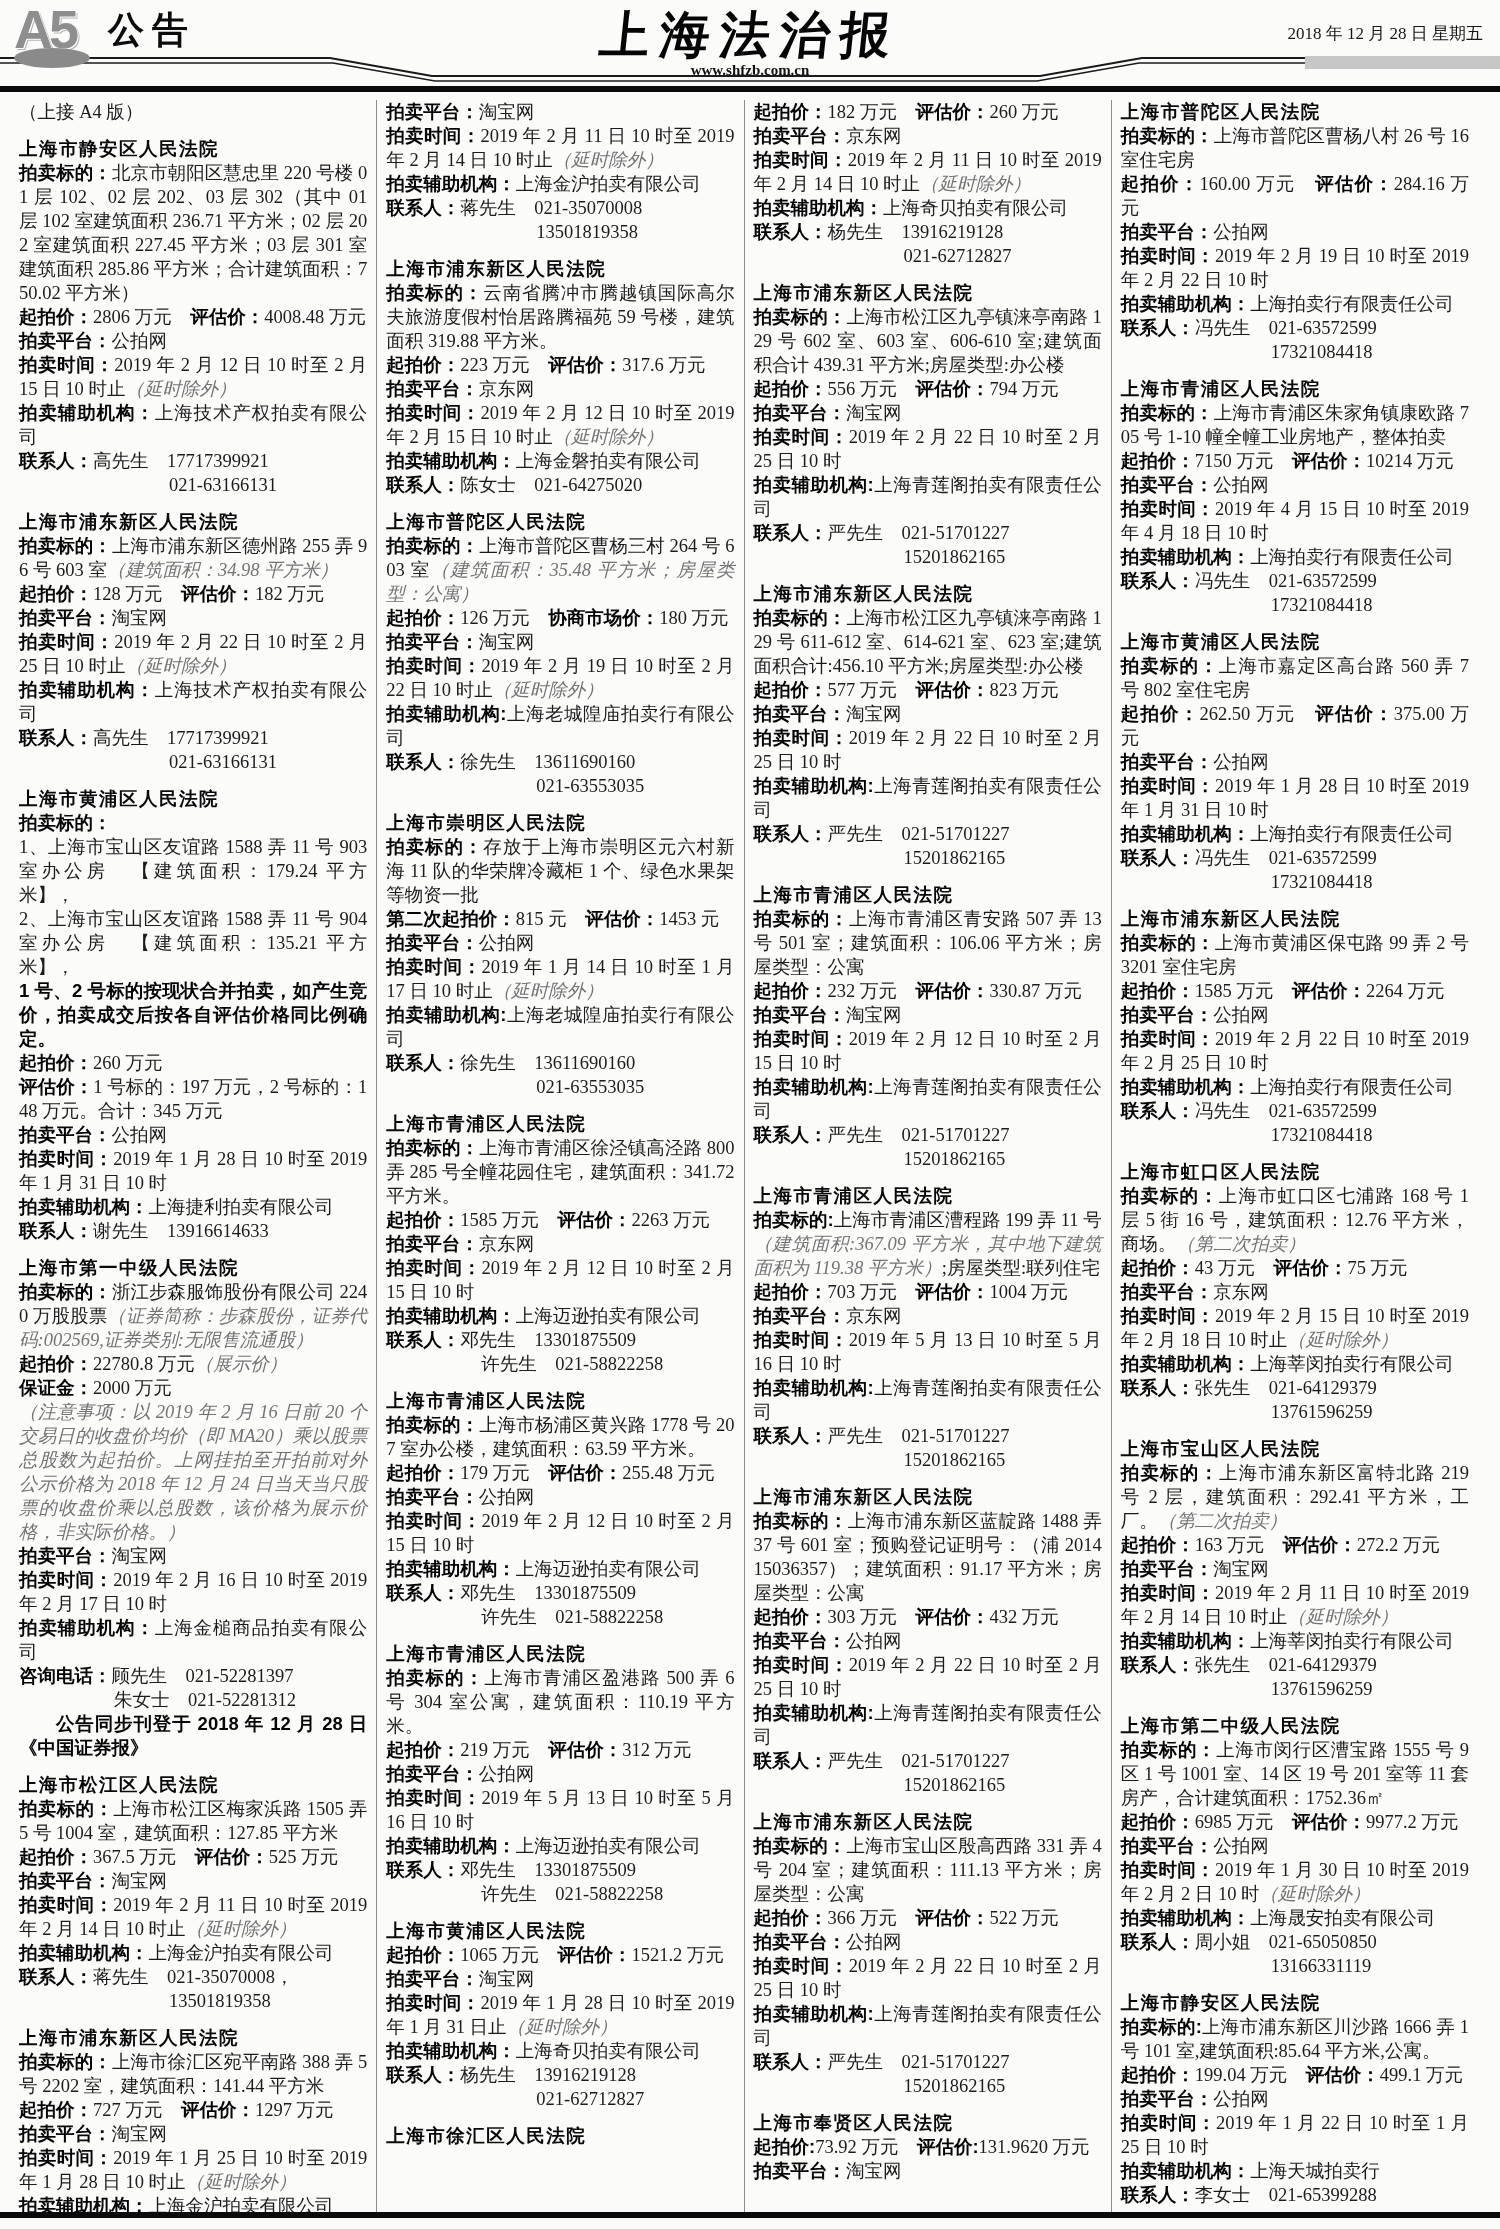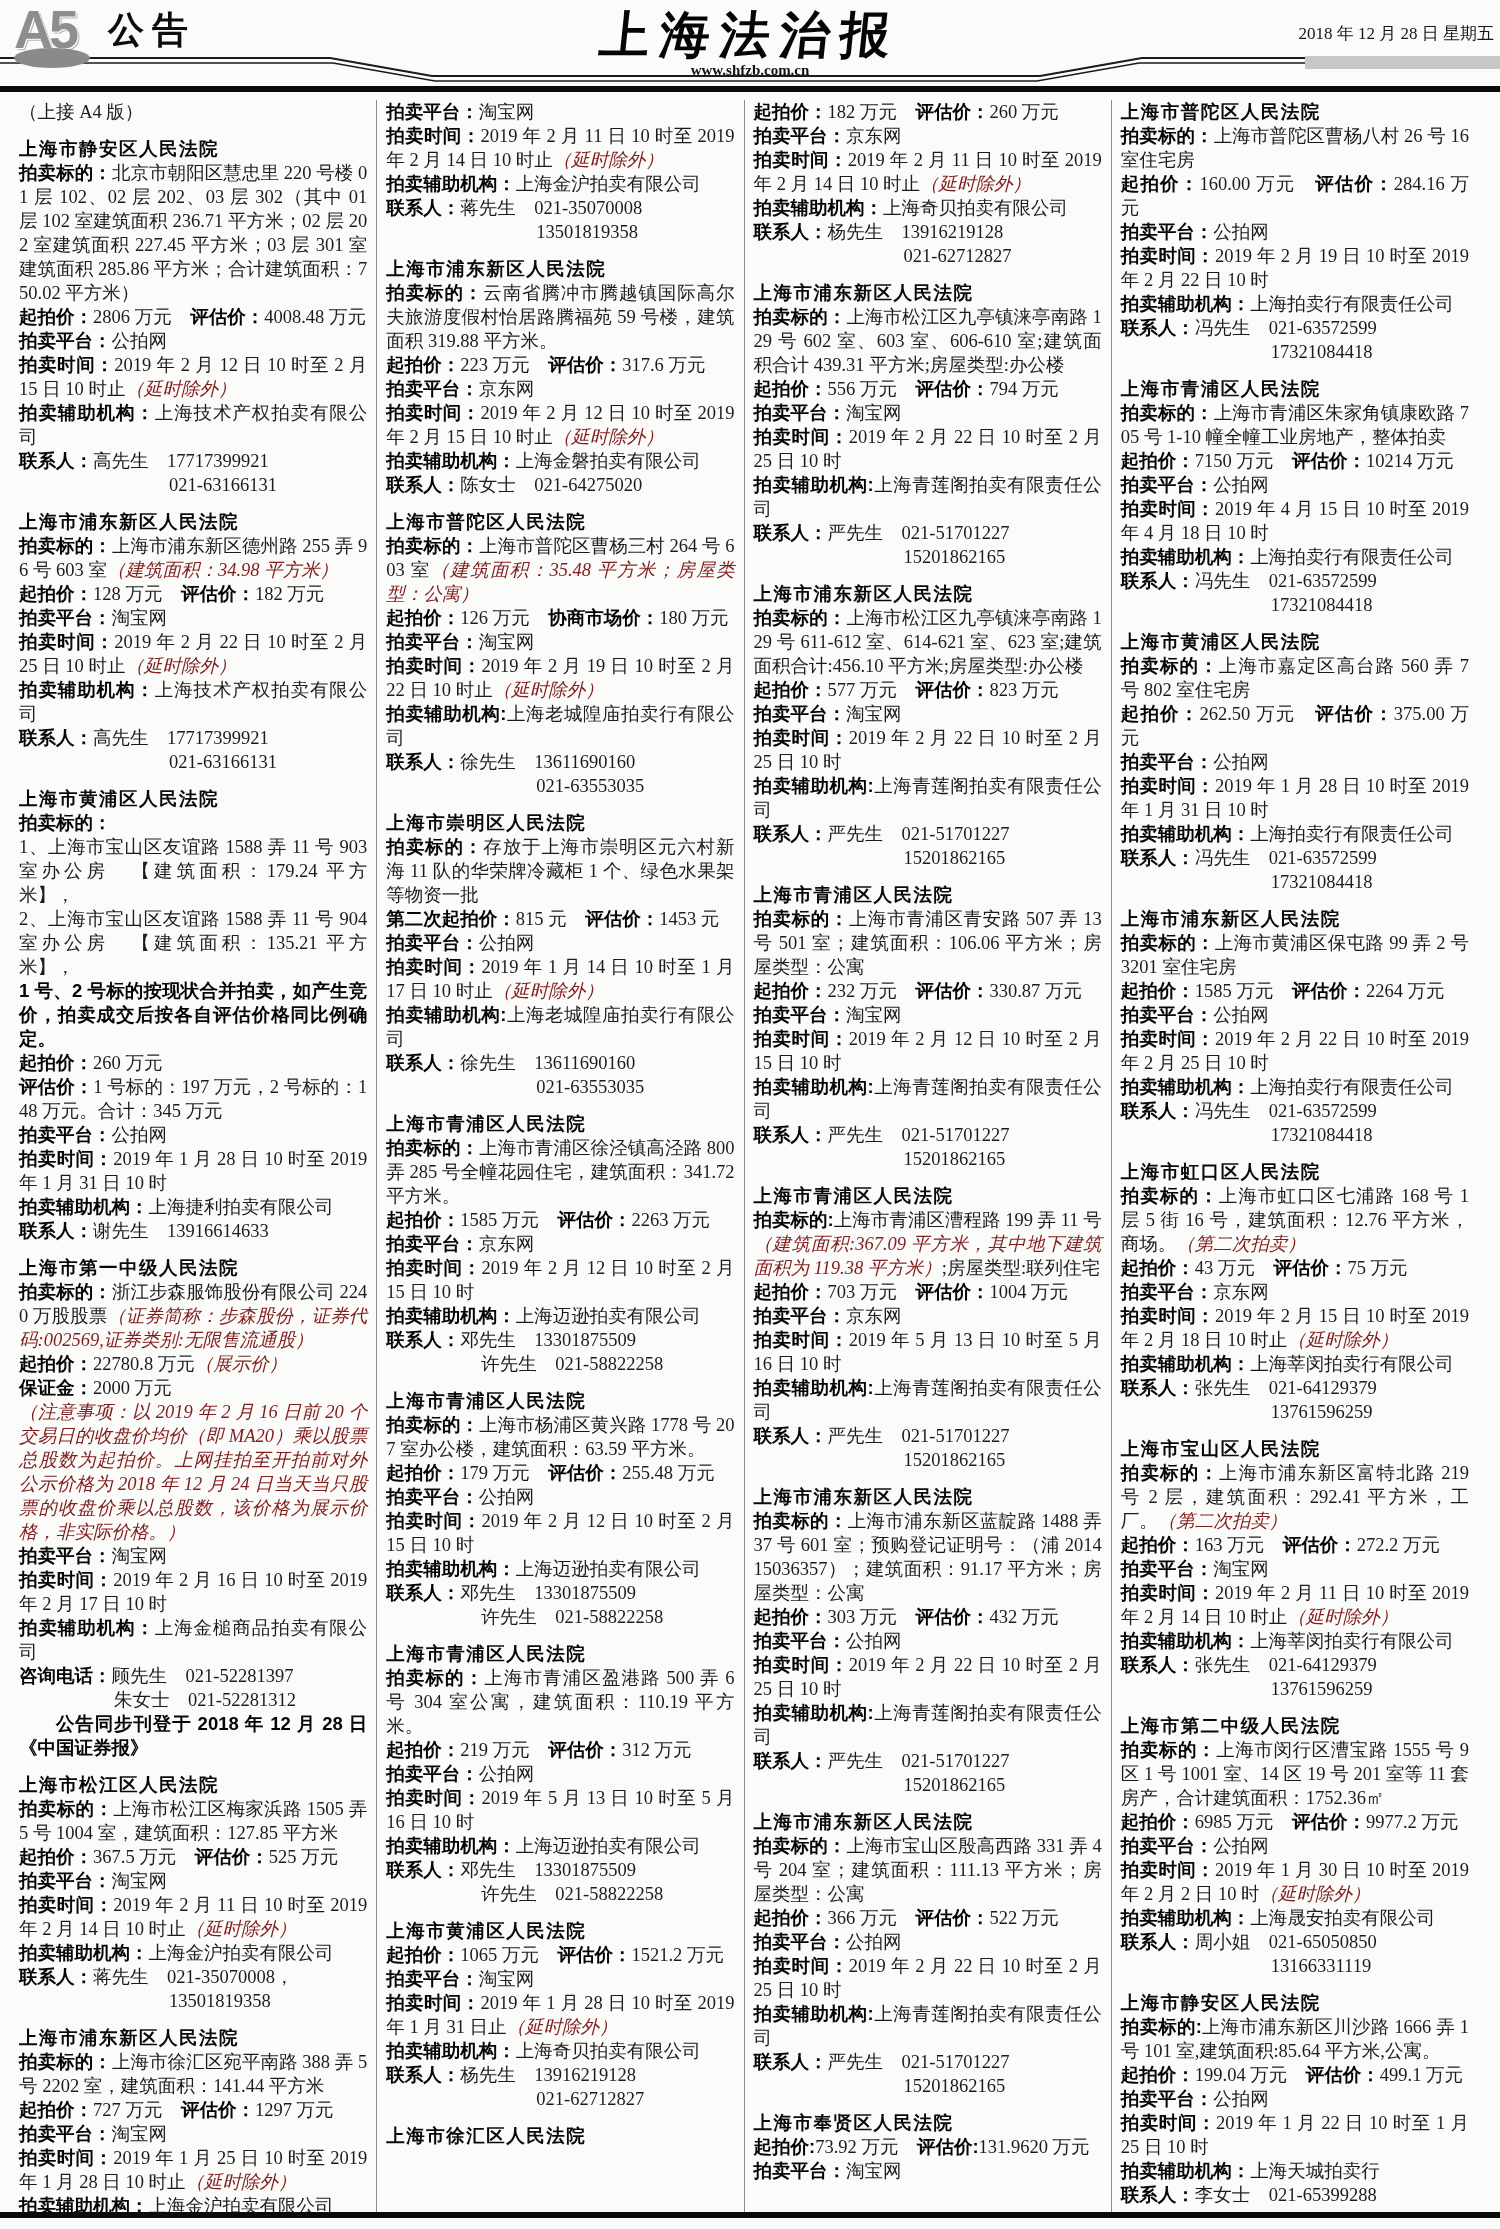--- a/index.html
+++ b/index.html
@@ -16,37 +16,37 @@
        text-shadow:1px 1px 0 #fff,2px 2px 0 #b5b5b5;}
   .a5-ellipse{position:absolute;left:0px;top:46px;width:76px;height:20px;background:#8a8a8a;
        border-radius:50%;}
   .section-title{position:absolute;left:108px;top:6px;font-family:"Liberation Sans","DejaVu Sans",sans-serif;
        font-weight:900;font-size:36px;letter-spacing:8px;color:#0c0c0c;}
   .masthead{position:absolute;left:0;right:0;top:2px;text-align:center;
        font-family:"DejaVu Serif","Liberation Serif",serif;font-weight:700;font-size:50px;
        letter-spacing:10px;color:#050505;transform:skewX(-6deg);}
   .website{position:absolute;left:0;right:0;top:62px;text-align:center;
        font-family:"Liberation Serif",serif;font-weight:700;font-size:15px;color:#111;}
-  .dateline{position:absolute;right:6px;top:22px;font-size:17px;color:#161616;
+  .dateline{position:absolute;right:17px;top:22px;font-size:17px;color:#161616;
        font-family:"Liberation Serif",serif;}
   .date-bar{position:absolute;right:0;top:56px;width:195px;height:13px;background:#c7c7c7;}
 
   
   .content{position:absolute;top:86px;left:0;width:1500px;height:2132px;box-sizing:border-box;
        border-top:6px solid #0b0b0b;border-bottom:6px solid #0b0b0b;
        display:flex;padding:8px 22px 0 10px;background:transparent;}
   .col{flex:1 1 0;padding:0 9px;overflow:hidden;border-right:1px solid #8c8c8c;}
   .col:last-child{border-right:none;}
   .block{margin:0 0 13px 0;}
   .court{font-family:"Liberation Sans","DejaVu Sans",sans-serif;font-weight:700;
        font-size:18.5px;line-height:24px;letter-spacing:1.5px;color:#090909;margin:0;}
   .para{font-size:18.5px;line-height:24px;margin:0;text-align:justify;word-break:break-all;}
   .lbl{font-family:"Liberation Sans","DejaVu Sans",sans-serif;font-weight:700;color:#050505;}
   .txt{color:#1b1b1b;}
-  .kai{font-style:italic;color:#7f1d1d;}
+  .kai{font-style:italic;color:#737373;}
   .a-i{padding-left:150px;text-align:left;}
   .a-i2{padding-left:95px;text-align:left;}
   .a-t{text-indent:2em;}
   .a-r{text-align:right;}
 </style>
 </head>
 <body>
 
 <div class="page">
 

